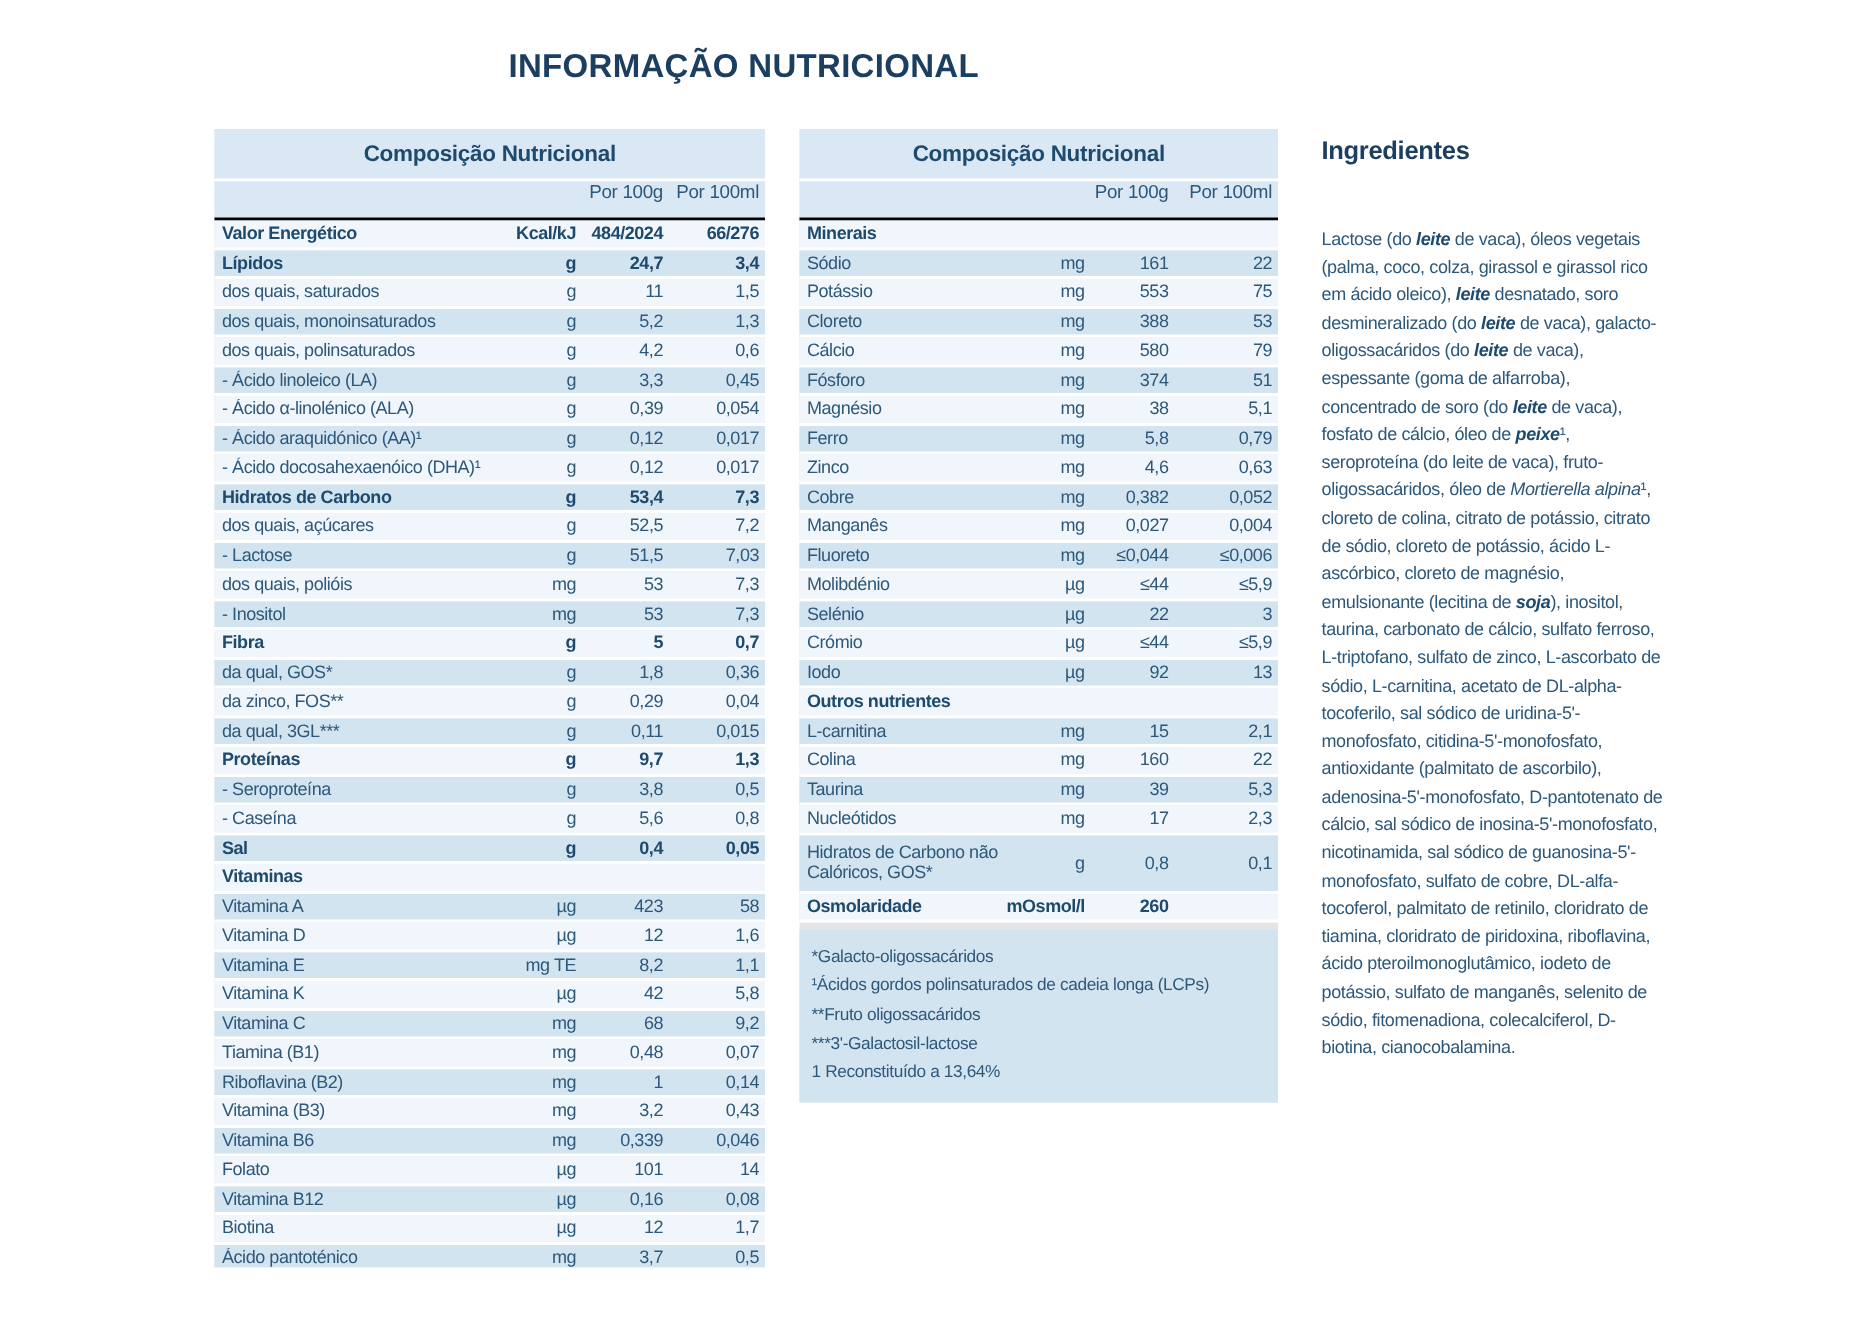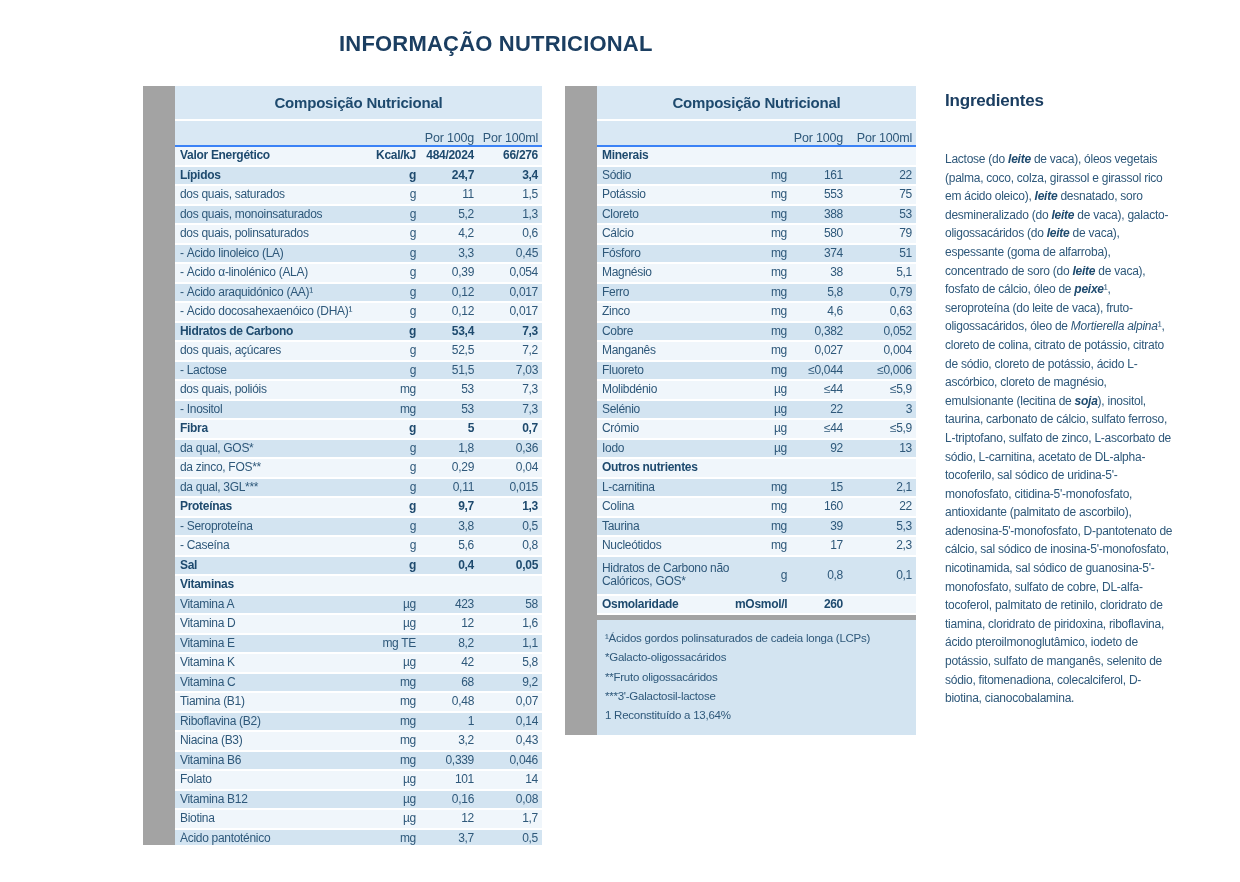--- a/index.html
+++ b/index.html
@@ -5,31 +5,31 @@
   html,body{margin:0;padding:0;background:#fff;}
   .page{
     position:relative;width:1240px;height:845px;background:#fff;overflow:hidden;
     font-family:"Liberation Sans",sans-serif;color:var(--text,#2e587a);
   }
   .main-title{
     position:absolute;left:339px;top:31px;margin:0;
     font-size:22px;font-weight:700;letter-spacing:0.2px;color:var(--title,#1b3e61);
   }
   .columns{position:absolute;left:143px;top:86px;display:flex;align-items:flex-start;}
-  .ntable{background:#a3a3a3;padding-left:32px;}
+  .ntable{background:#e5e5e5;}
   .ntable.left{width:367px;margin-right:23px;}
   .ntable.right{width:319px;margin-right:29px;}
   .band{
     background:var(--header_band,#d9e8f4);height:33px;border-bottom:2px solid #fff;
     display:flex;align-items:center;justify-content:center;
     font-size:15px;font-weight:700;color:var(--text_strong,#1e4a6e);letter-spacing:-0.2px;
   }
   .colhead{
-    background:var(--header_band,#d9e8f4);height:24px;border-bottom:2px solid #3b82f6;
-    display:flex;align-items:flex-end;font-size:12.5px;color:var(--text,#2e587a);letter-spacing:-0.2px;
+    background:var(--header_band,#d9e8f4);height:24px;border-bottom:2px solid #000000;
+    display:flex;align-items:flex-start;font-size:12.5px;color:var(--text,#2e587a);letter-spacing:-0.2px;
   }
   .colhead .sp{flex:1;}
   .row{
     display:flex;align-items:center;height:17.5px;border-bottom:2px solid #fff;
     font-size:12px;letter-spacing:-0.3px;line-height:13px;
   }
   .rows .row:nth-child(odd){background:var(--row_light,#f0f6fb);}
   .rows .row:nth-child(even){background:var(--row_blue,#d3e4f1);}
   .row.bold{font-weight:700;color:var(--text_strong,#1e4a6e);}
   .row.tall{height:37px;}
@@ -249,21 +249,21 @@
             <span class="v1">0,48</span>
             <span class="v2">0,07</span>
           </div>
           <div class="row">
             <span class="lbl">Riboflavina (B2)</span>
             <span class="unit">mg</span>
             <span class="v1">1</span>
             <span class="v2">0,14</span>
           </div>
           <div class="row">
-            <span class="lbl">Niacina (B3)</span>
+            <span class="lbl">Vitamina (B3)</span>
             <span class="unit">mg</span>
             <span class="v1">3,2</span>
             <span class="v2">0,43</span>
           </div>
           <div class="row">
             <span class="lbl">Vitamina B6</span>
             <span class="unit">mg</span>
             <span class="v1">0,339</span>
             <span class="v2">0,046</span>
           </div>
@@ -436,22 +436,22 @@
             <span class="v2">0,1</span>
           </div>
           <div class="row bold">
             <span class="lbl">Osmolaridade</span>
             <span class="unit">mOsmol/l</span>
             <span class="v1">260</span>
             <span class="v2"></span>
           </div>
         </div>
       <div class="footnotes" id="footnotes">
+          <div>*Galacto-oligossacáridos</div>
           <div>¹Ácidos gordos polinsaturados de cadeia longa (LCPs)</div>
-          <div>*Galacto-oligossacáridos</div>
           <div>**Fruto oligossacáridos</div>
           <div>***3'-Galactosil-lactose</div>
           <div>1 Reconstituído a 13,64%</div>
         </div>
     </section>
 
     <aside class="ingredients">
       <h2>Ingredientes</h2>
       <p id="ingredients-text"><span>Lactose (do </span><span class="ing-b">leite</span><span> de vaca), óleos vegetais (palma, coco, colza, girassol e girassol rico em ácido oleico), </span><span class="ing-b">leite</span><span> desnatado, soro desmineralizado (do </span><span class="ing-b">leite</span><span> de vaca), galacto-oligossacáridos (do </span><span class="ing-b">leite</span><span> de vaca), espessante (goma de alfarroba), concentrado de soro (do </span><span class="ing-b">leite</span><span> de vaca), fosfato de cálcio, óleo de </span><span class="ing-b">peixe</span><span>¹, seroproteína (do leite de vaca), fruto-oligossacáridos, óleo de </span><span class="ing-i">Mortierella alpina</span><span>¹, cloreto de colina, citrato de potássio, citrato de sódio, cloreto de potássio, ácido L-ascórbico, cloreto de magnésio, emulsionante (lecitina de </span><span class="ing-b">soja</span><span>), inositol, taurina, carbonato de cálcio, sulfato ferroso, L-triptofano, sulfato de zinco, L-ascorbato de sódio, L-carnitina, acetato de DL-alpha-tocoferilo, sal sódico de uridina-5'-monofosfato, citidina-5'-monofosfato, antioxidante (palmitato de ascorbilo), adenosina-5'-monofosfato, D-pantotenato de cálcio, sal sódico de inosina-5'-monofosfato, nicotinamida, sal sódico de guanosina-5'-monofosfato, sulfato de cobre, DL-alfa-tocoferol, palmitato de retinilo, cloridrato de tiamina, cloridrato de piridoxina, riboflavina, ácido pteroilmonoglutâmico, iodeto de potássio, sulfato de manganês, selenito de sódio, fitomenadiona, colecalciferol, D-biotina, cianocobalamina.</span></p>
     </aside>

